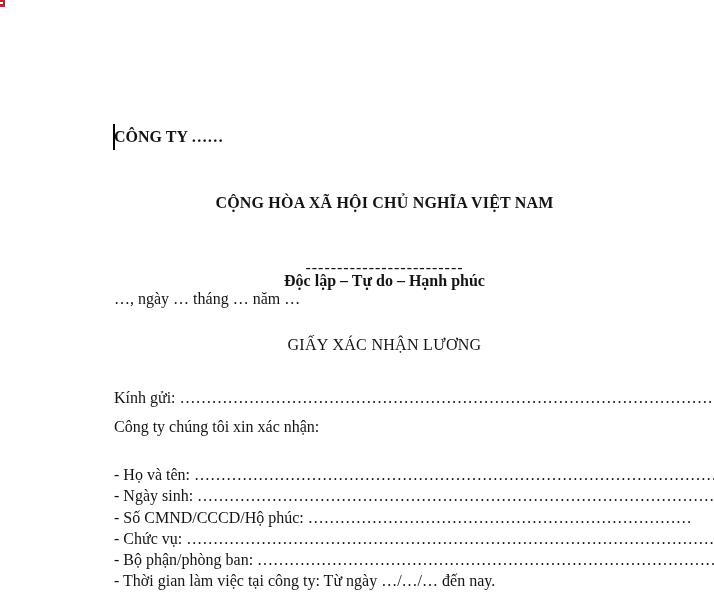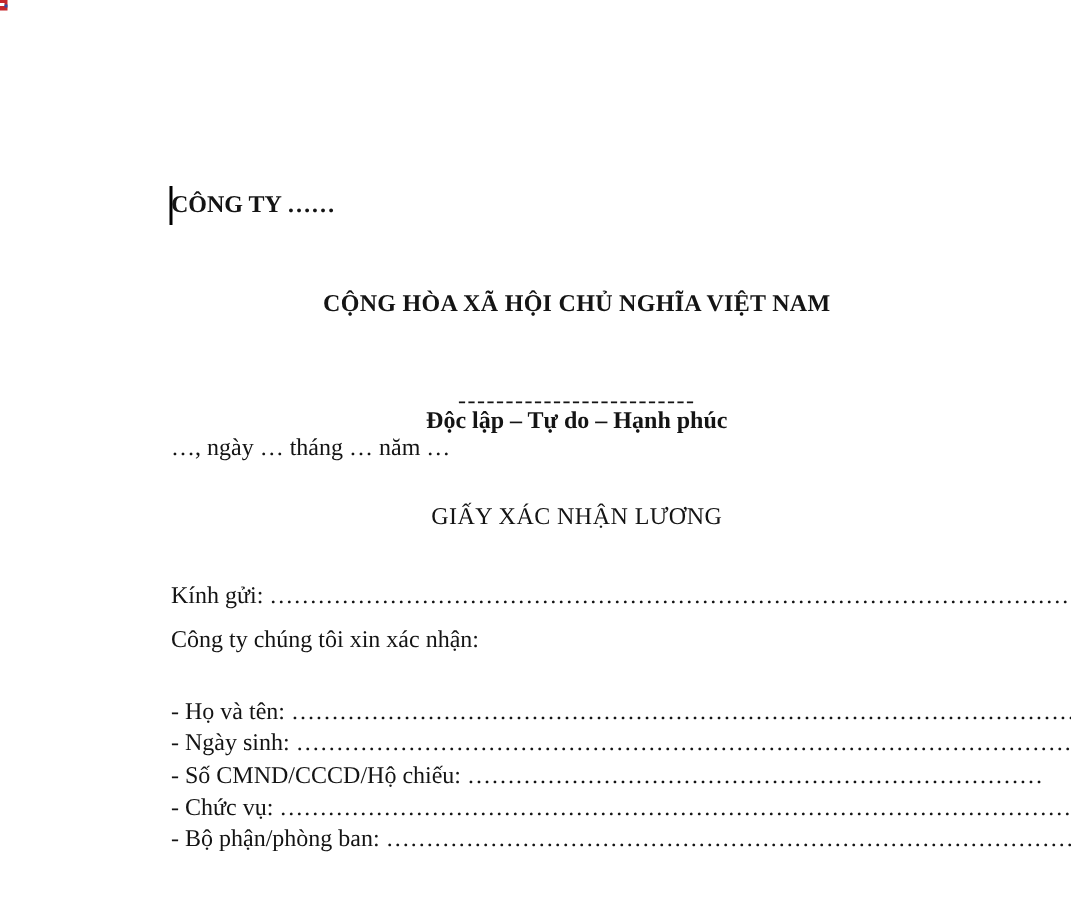--- a/index.html
+++ b/index.html
@@ -98,19 +98,20 @@
 
     <p class="doc-title">GIẤY XÁC NHẬN LƯƠNG</p>
 
     <p class="greeting">Kính gửi: ………………………………………………………………………………………………</p>
 
     <p class="intro">Công ty chúng tôi xin xác nhận:</p>
 
     <div class="fields">
       <p>- Họ và tên: ……………………………………………………………………………………………</p>
       <p>- Ngày sinh: ……………………………………………………………………………………………</p>
-      <p>- Số CMND/CCCD/Hộ chiếu: ………………………………………………………………</p>
+      <p>- Số CMND/CCCD/Hộ phúc: ………………………………………………………………</p>
       <p>- Chức vụ: ………………………………………………………………………………………………</p>
       <p>- Bộ phận/phòng ban: ……………………………………………………………………………</p>
+      <p>- Thời gian làm việc tại công ty: Từ ngày …/…/… đến nay.</p>
     </div>
 
   </div>
 </div>
 
 </body></html>

